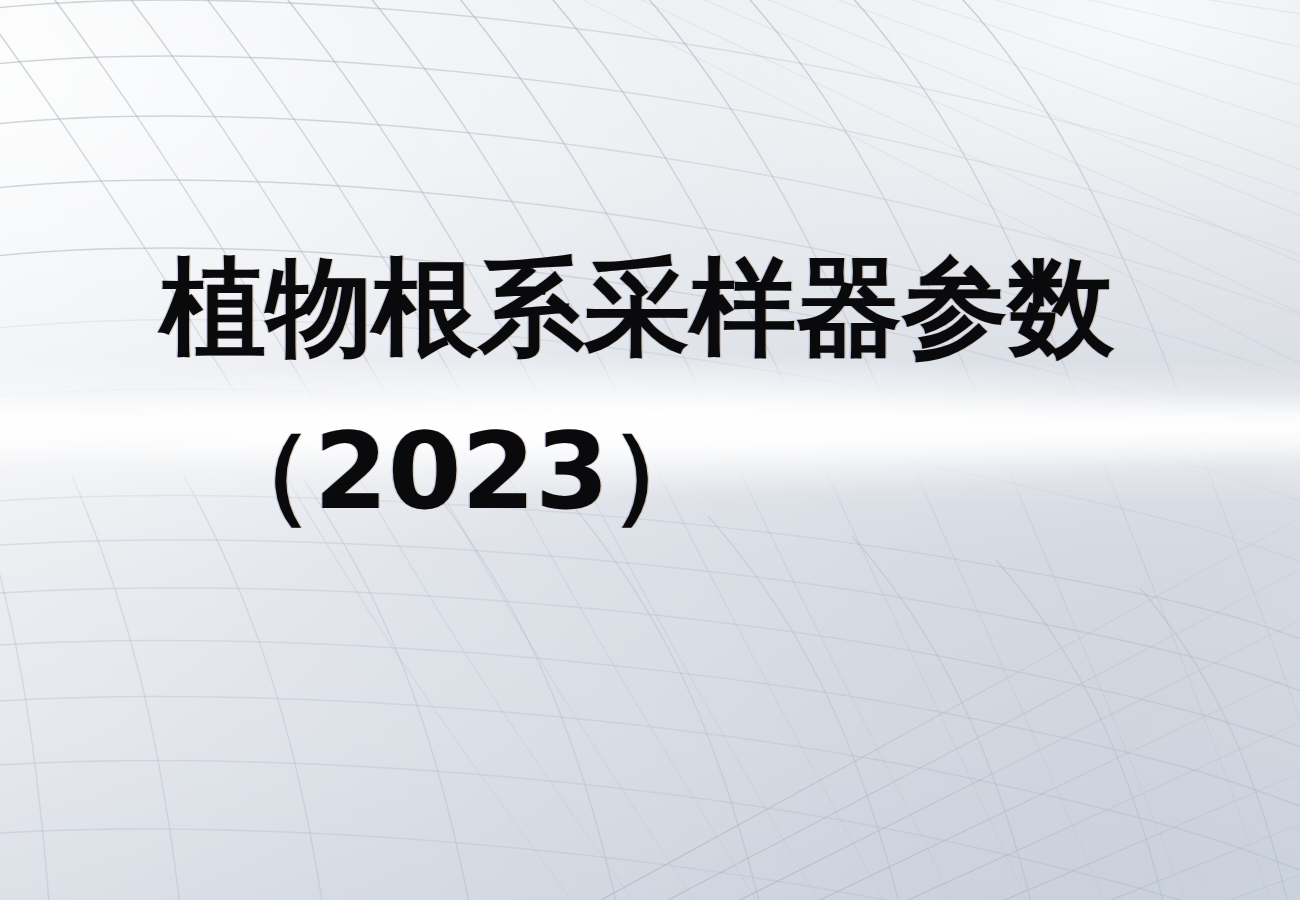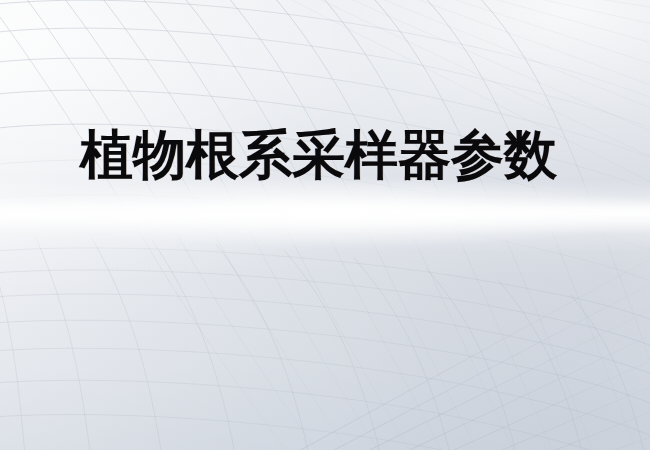--- a/index.html
+++ b/index.html
@@ -267,15 +267,16 @@
       </g>
     </svg>
   </div>
 
   <div class="bg-layer bg-streak"></div>
   <div class="bg-layer bg-streak-focus"></div>
   <div class="bg-layer bg-bottom-shade"></div>
 
   <div class="title-block">
     <div class="title-line-1">植物根系采样器参数</div>
+    <div class="title-line-2">（2023）</div>
   </div>
 
 </div>
 
 </body></html>

